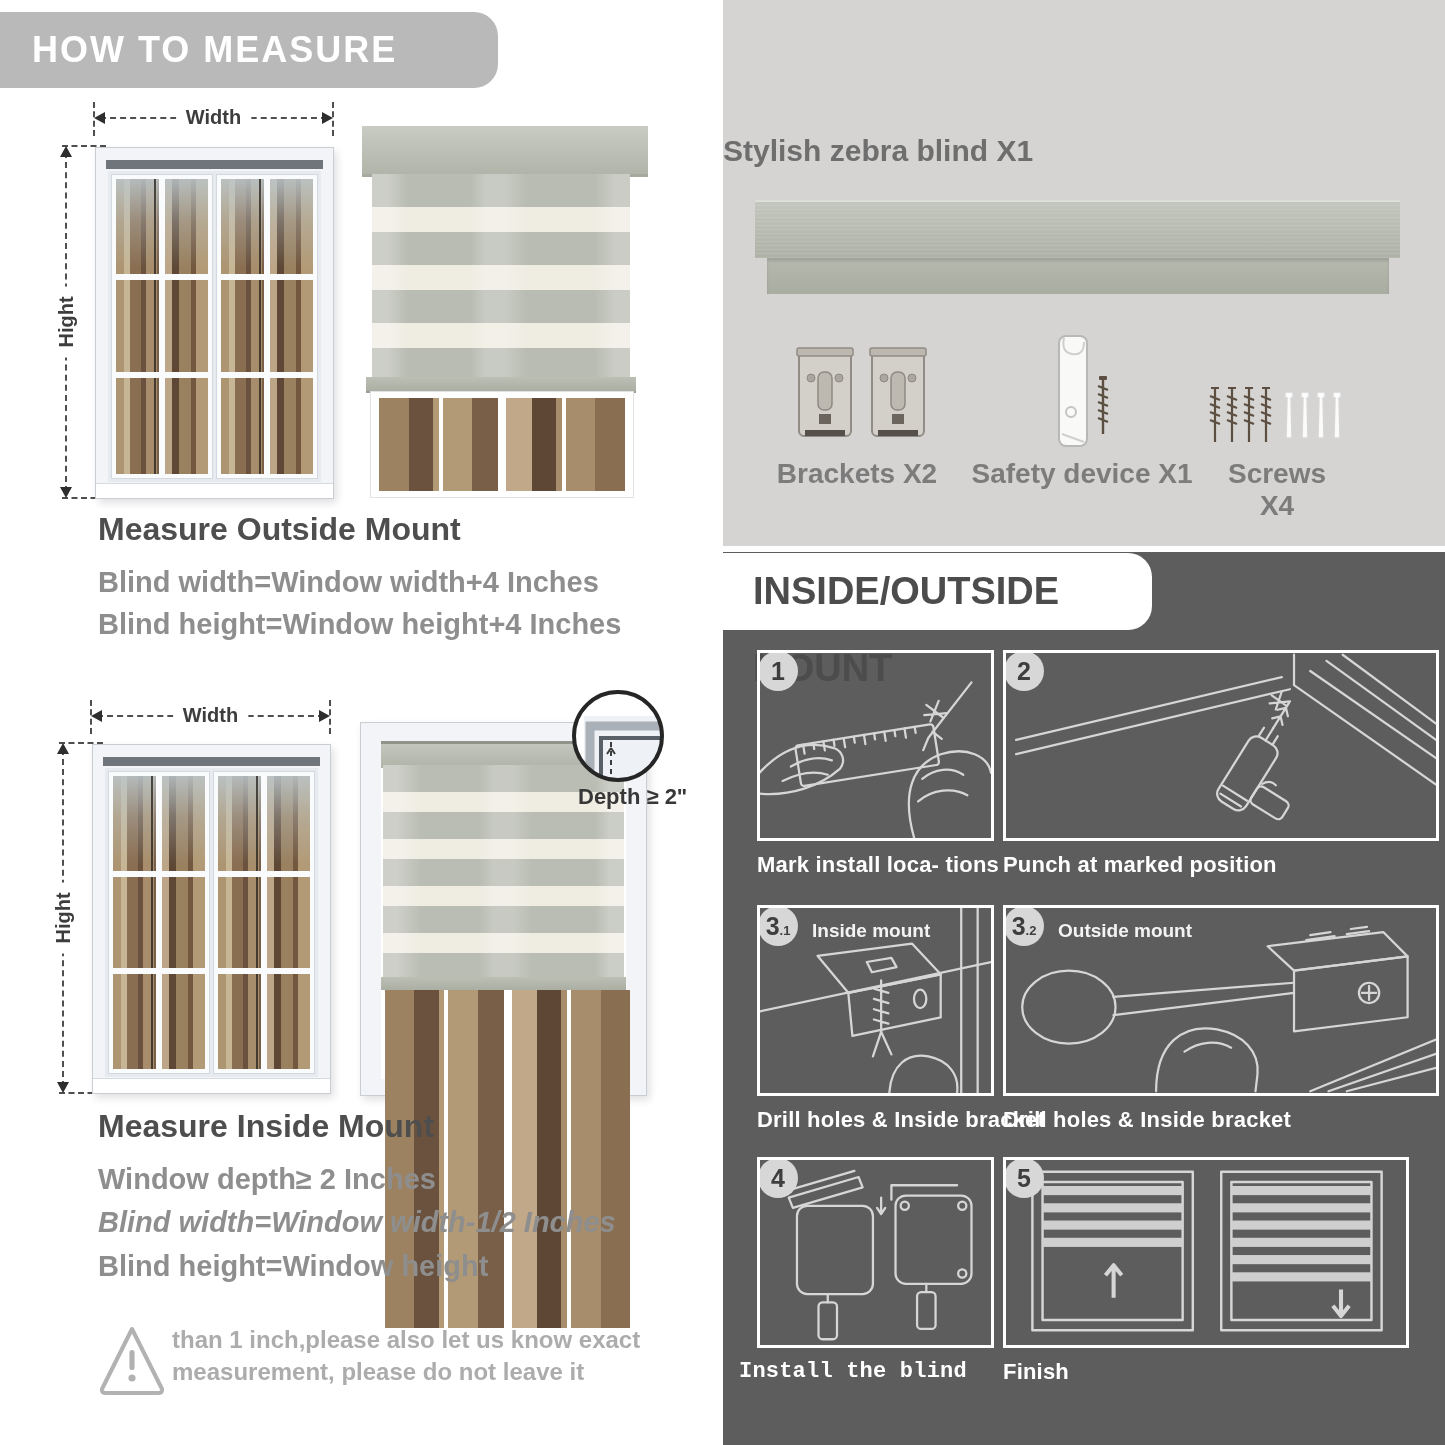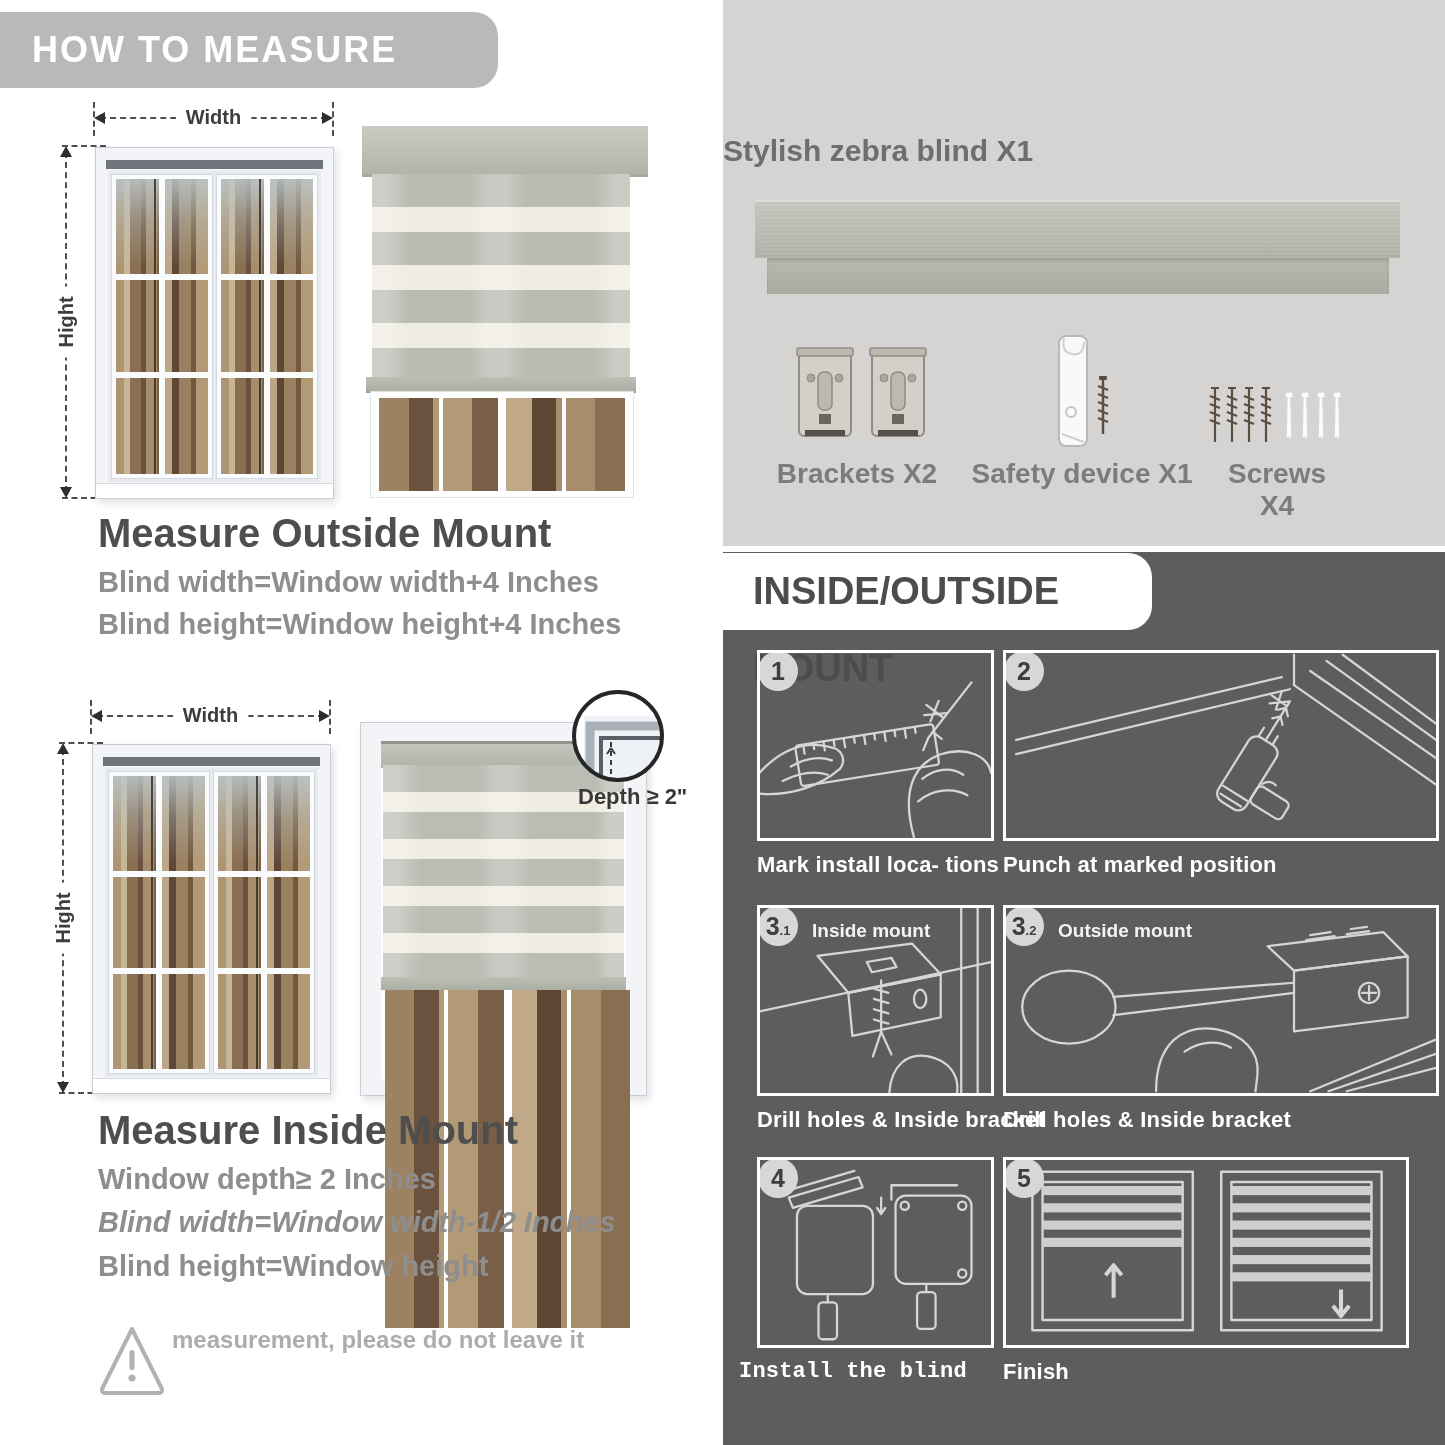--- a/index.html
+++ b/index.html
@@ -68,21 +68,21 @@
   .rail2i{position:absolute;left:0;right:0;top:0;height:24px;
           background:linear-gradient(180deg,#c3c6bc,#b0b3a8);border-top:3px solid #8f938a;}
   .zbody2{position:absolute;left:2px;right:2px;top:24px;height:212px;
           background:repeating-linear-gradient(180deg,#babdb3 0 27px,#efece2 27px 47px);}
   .zbody2::after{content:"";position:absolute;inset:0;
       background:linear-gradient(90deg,rgba(255,255,255,.28) 0 6%,rgba(255,255,255,0) 16% 40%,rgba(255,255,255,.2) 46% 54%,rgba(255,255,255,0) 62% 88%,rgba(255,255,255,.25) 94% 100%);}
   .railbot2{position:absolute;left:0;right:0;top:236px;height:13px;
             background:linear-gradient(180deg,#bcbfb4,#abaea3);}
   .upanes2{position:absolute;left:4px;right:4px;top:249px;bottom:0;}
 
-  .h-title{font-size:40px;font-weight:bold;color:#4e4e4e;}
+  .h-title{font-size:32px;font-weight:bold;color:#4e4e4e;}
   .h-line{font-size:29px;font-weight:bold;color:#8e8e8e;}
   .depth-lab{font-size:22px;font-weight:bold;color:#383838;}
   .warn-text{font-size:24px;font-weight:bold;color:#acacac;line-height:32px;}
 
   
   .sec-included{left:723px;top:0;width:722px;height:546px;background:#d5d4d2;}
   .sec-mount{left:723px;top:552px;width:722px;height:893px;background:#5d5d5d;}
   .wbox{position:absolute;left:0;background:#ffffff;border-radius:0 24px 24px 0;
         font-weight:bold;box-sizing:border-box;}
   .wbox.inc{top:13px;width:355px;height:76px;color:#c9c9c9;font-size:37px;
@@ -215,20 +215,21 @@
 <div class="abs h-line" style="left:98px;top:1163px;">Window depth≥ 2 Inches</div>
 <div class="abs h-line" style="left:98px;top:1206px;font-style:italic;">Blind width=Window width-1/2 Inches</div>
 <div class="abs h-line" style="left:98px;top:1250px;text-align:center;">Blind height=Window height</div>
 
 <svg class="abs" style="left:97px;top:1320px;" width="70" height="82" viewBox="0 0 70 82">
   <path d="M35 9 L65 69 Q66 73 61 73 L9 73 Q4 73 5 69 Z" fill="none" stroke="#b2b2b2" stroke-width="4" stroke-linejoin="round"></path>
   <rect x="32.4" y="30" width="5.2" height="20" rx="2.6" fill="#b2b2b2"></rect>
   <circle cx="35" cy="58" r="3.6" fill="#b2b2b2"></circle>
 </svg>
 <div class="abs warn-text" style="left:172px;top:1324px;width:470px;">
+  <div>than 1 inch,please also let us know exact</div>
   <div>measurement, please do not leave it</div>
 </div>
 
 <div class="abs sec-included">
   <div class="prod-lab">Stylish zebra blind X1</div>
 
   <div class="rail1"></div>
   <div class="rail1b"></div>
 
   <svg class="abs" style="left:72px;top:346px;" width="60" height="96" viewBox="0 0 60 96">

